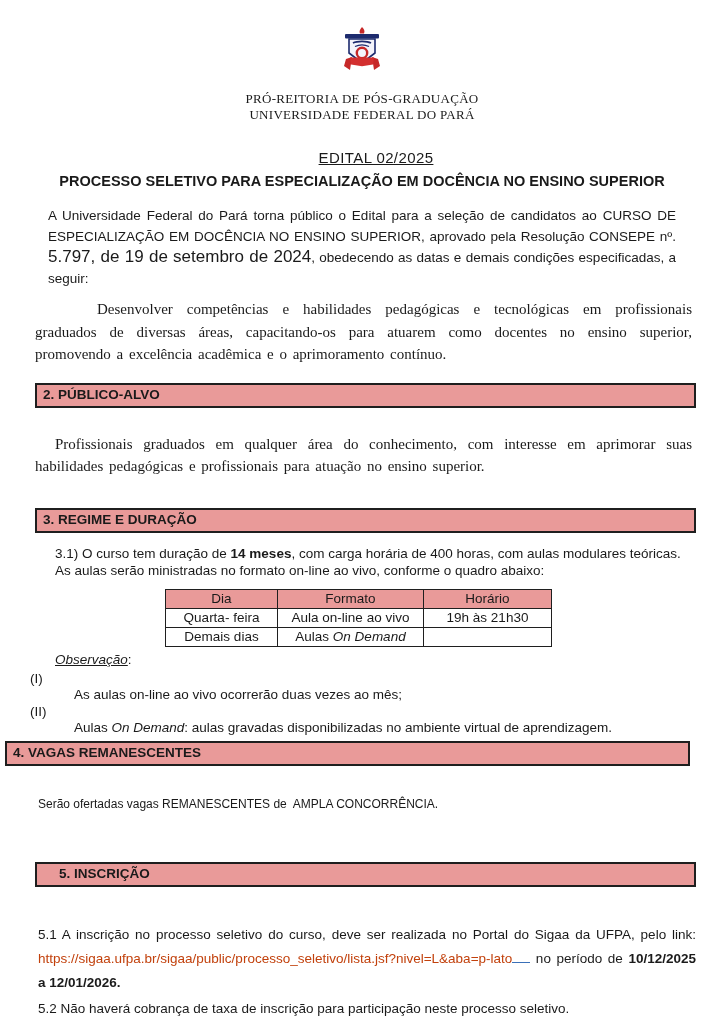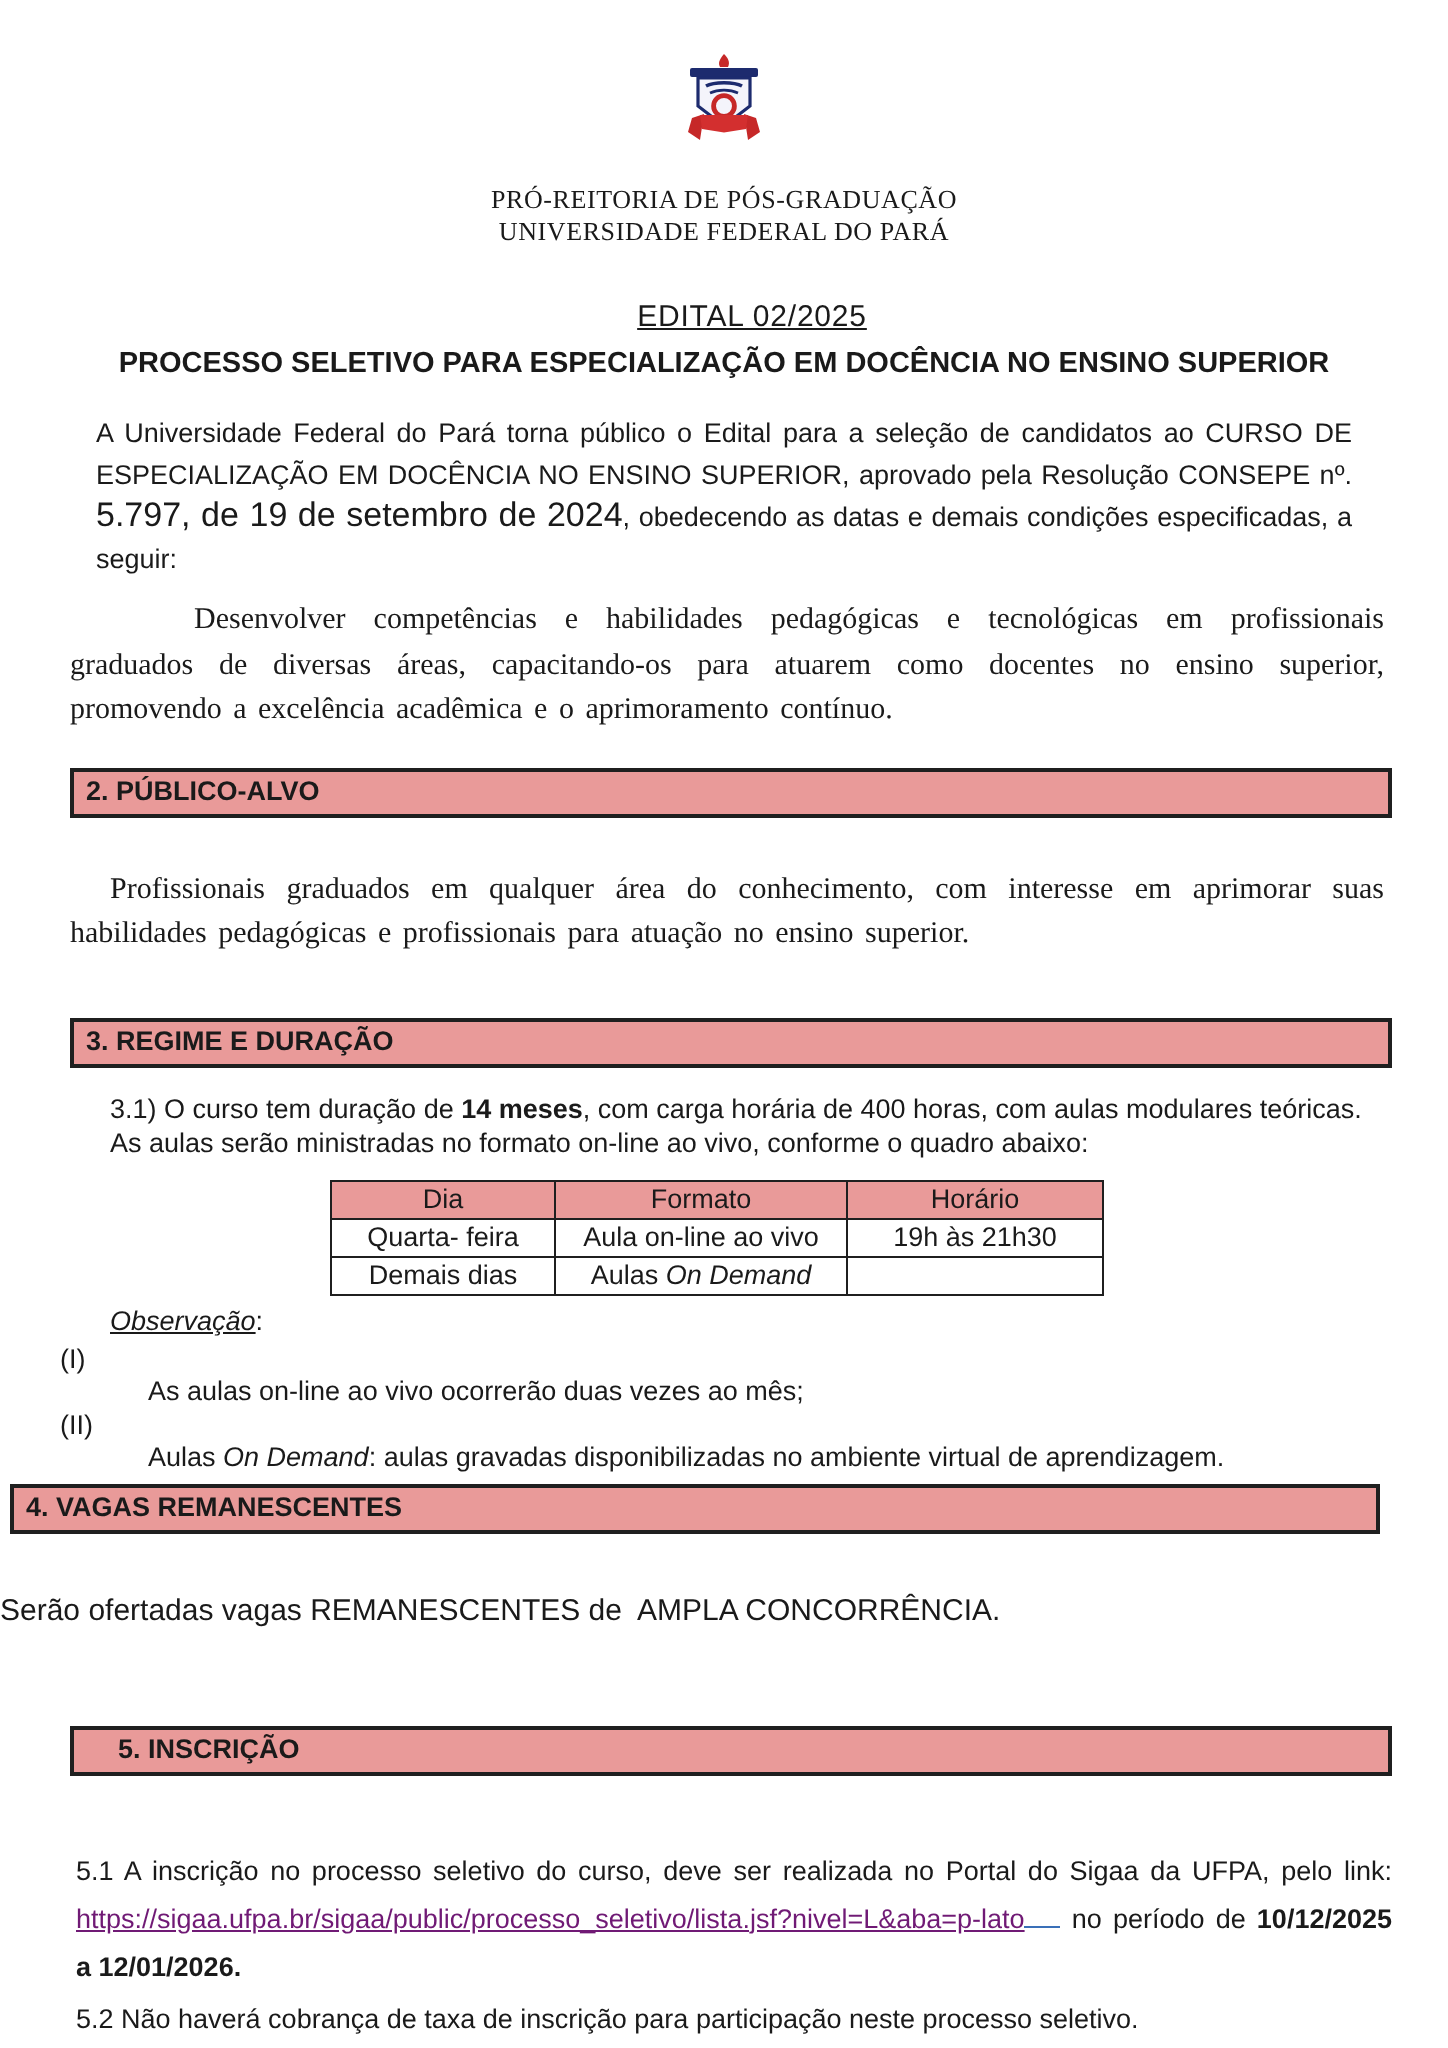--- a/index.html
+++ b/index.html
@@ -52,27 +52,27 @@
   .col-dia { width:112px; } .col-formato { width:146px; } .col-horario { width:128px; }
   td.cell-empty { border:none; }
 
   .obs { margin-top:5px; padding-left:55px; font-size:13.5px; line-height:16px; }
   .obs .obs-label { font-style:italic; text-decoration:underline; }
   .notes { margin-top:2px; }
   .note { display:flex; padding:0 30px 0 30px; font-size:13.5px; line-height:17px; }
   .note-num { width:44px; flex:none; }
   .note-text { flex:1;margin-top:16px; }
 
-  .par-4 { margin-top:30px; font-size:15px; line-height:17px; white-space:pre-wrap; }
+  .par-4 { margin-top:30px; padding-left:38px; font-size:12px; line-height:17px; white-space:pre-wrap; }
 
   .i51 { margin-top:36px; padding:0 28px 0 38px; font-size:13.5px; line-height:24px; text-align:justify; }
   .i52 { margin-top:5px; padding-left:38px; font-size:13.5px; line-height:17px; }
   .i53 { margin-top:8px; padding-left:38px; font-size:13.5px; line-height:17px; }
 
-  .sigaa-link { color:#701a75; text-decoration:underline; cursor:pointer; }
+  .sigaa-link { color:#c2410c; cursor:pointer; }
   .link-tail { display:inline-block; width:18px; border-bottom:1px solid #3a70b8; height:13px; }
 
   b, .bold { font-weight:bold; }
   i, .ital { font-style:italic; }
 </style>
 </head>
 <body>
 
 <div class="page">
 

